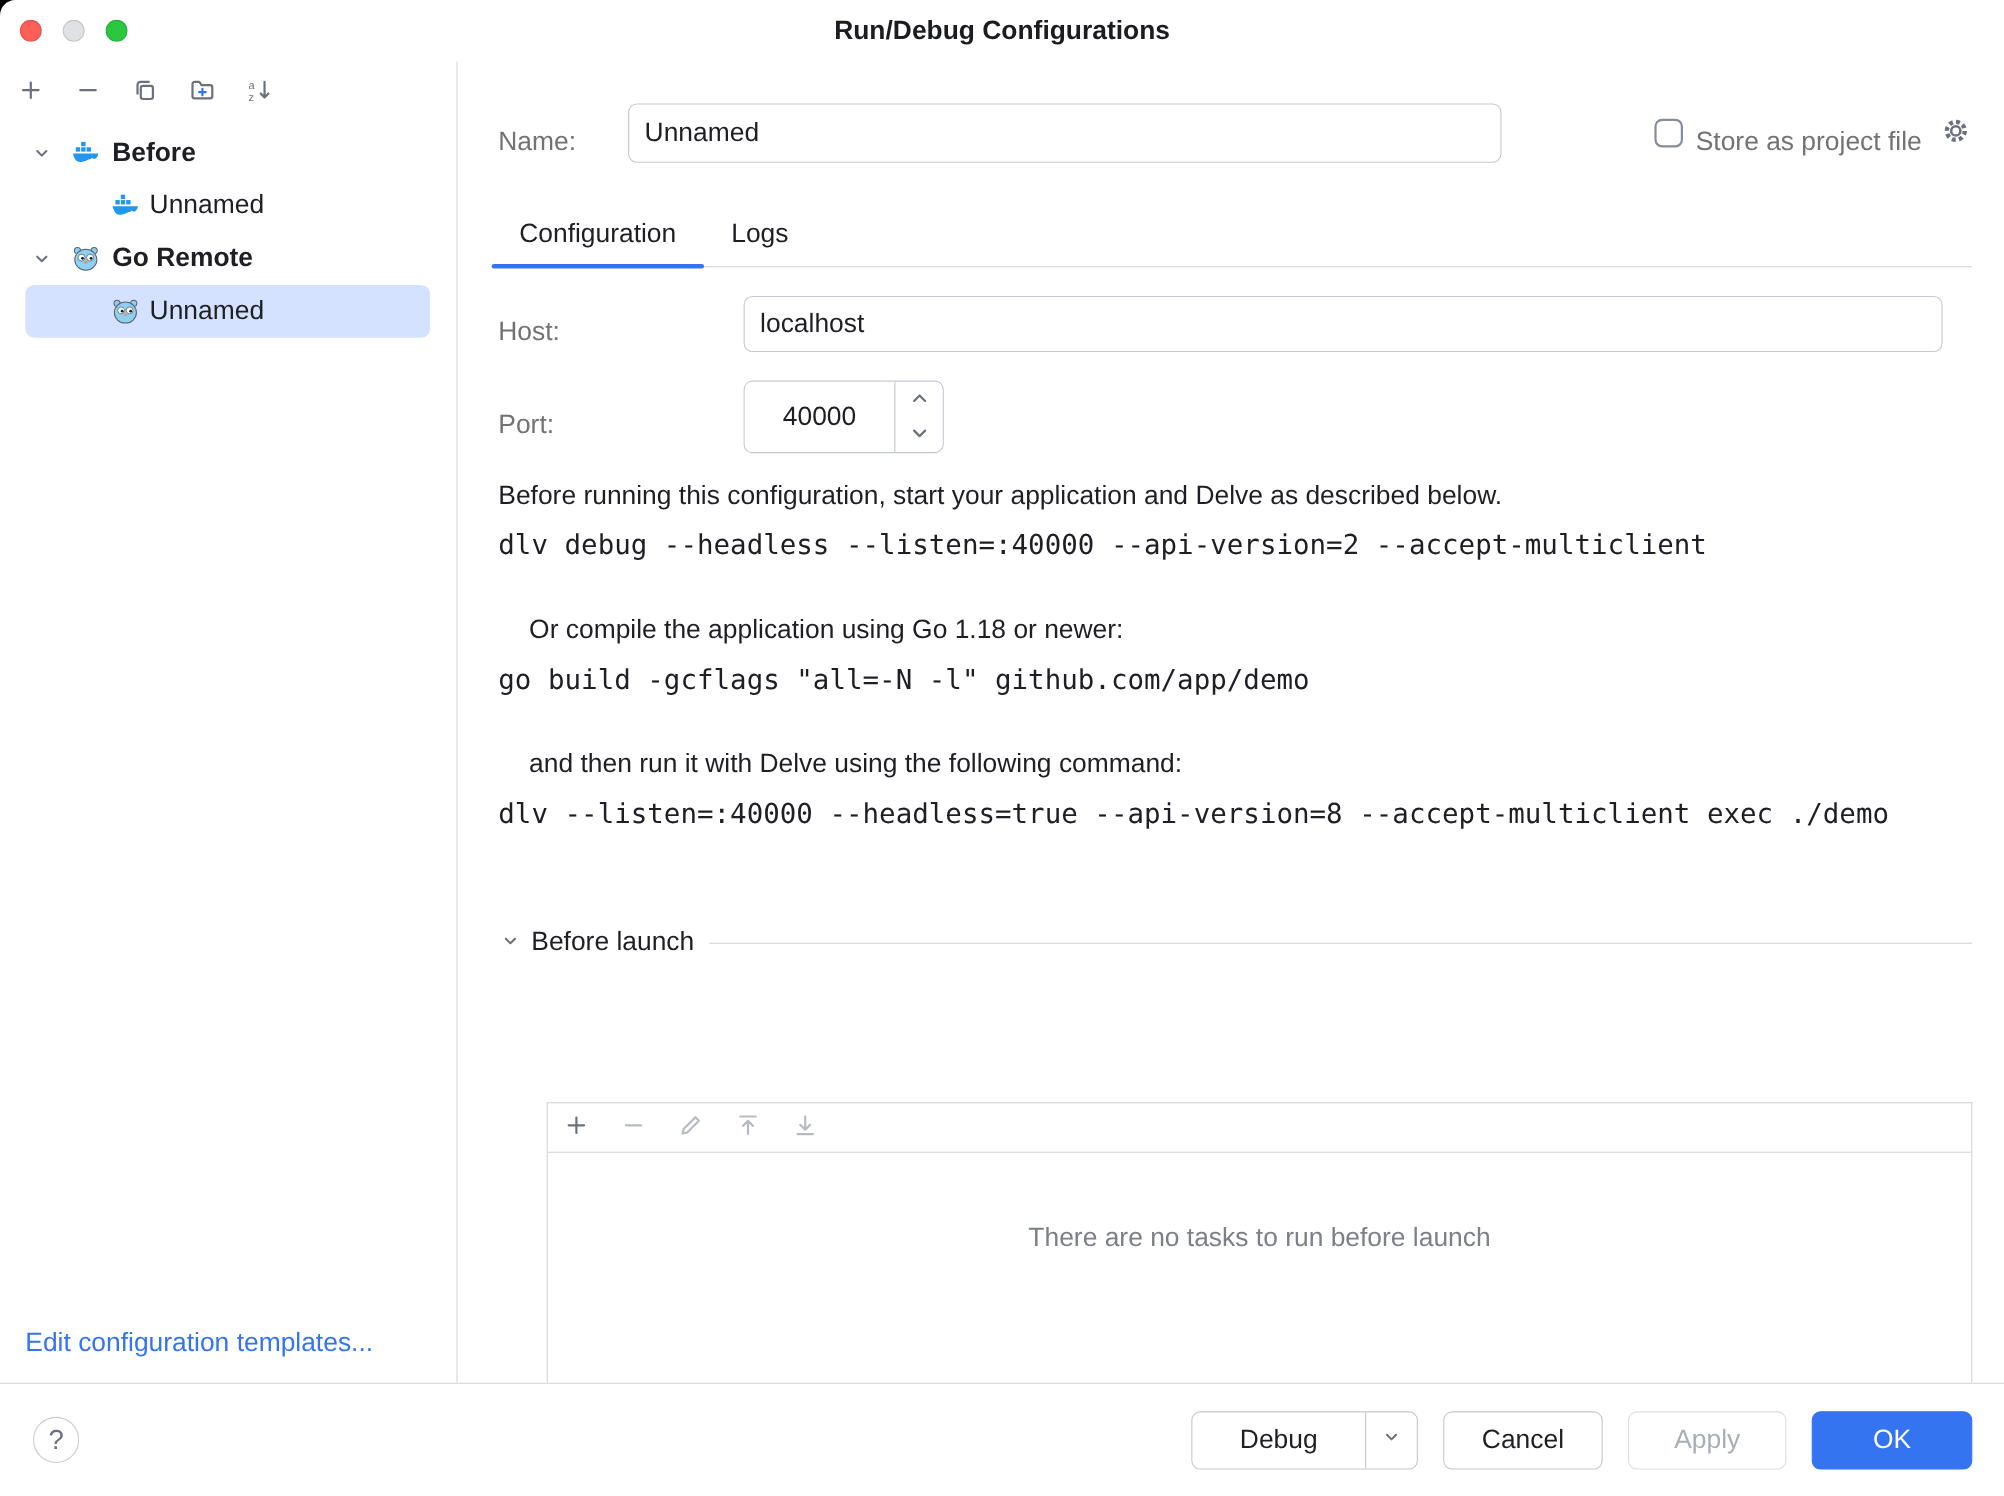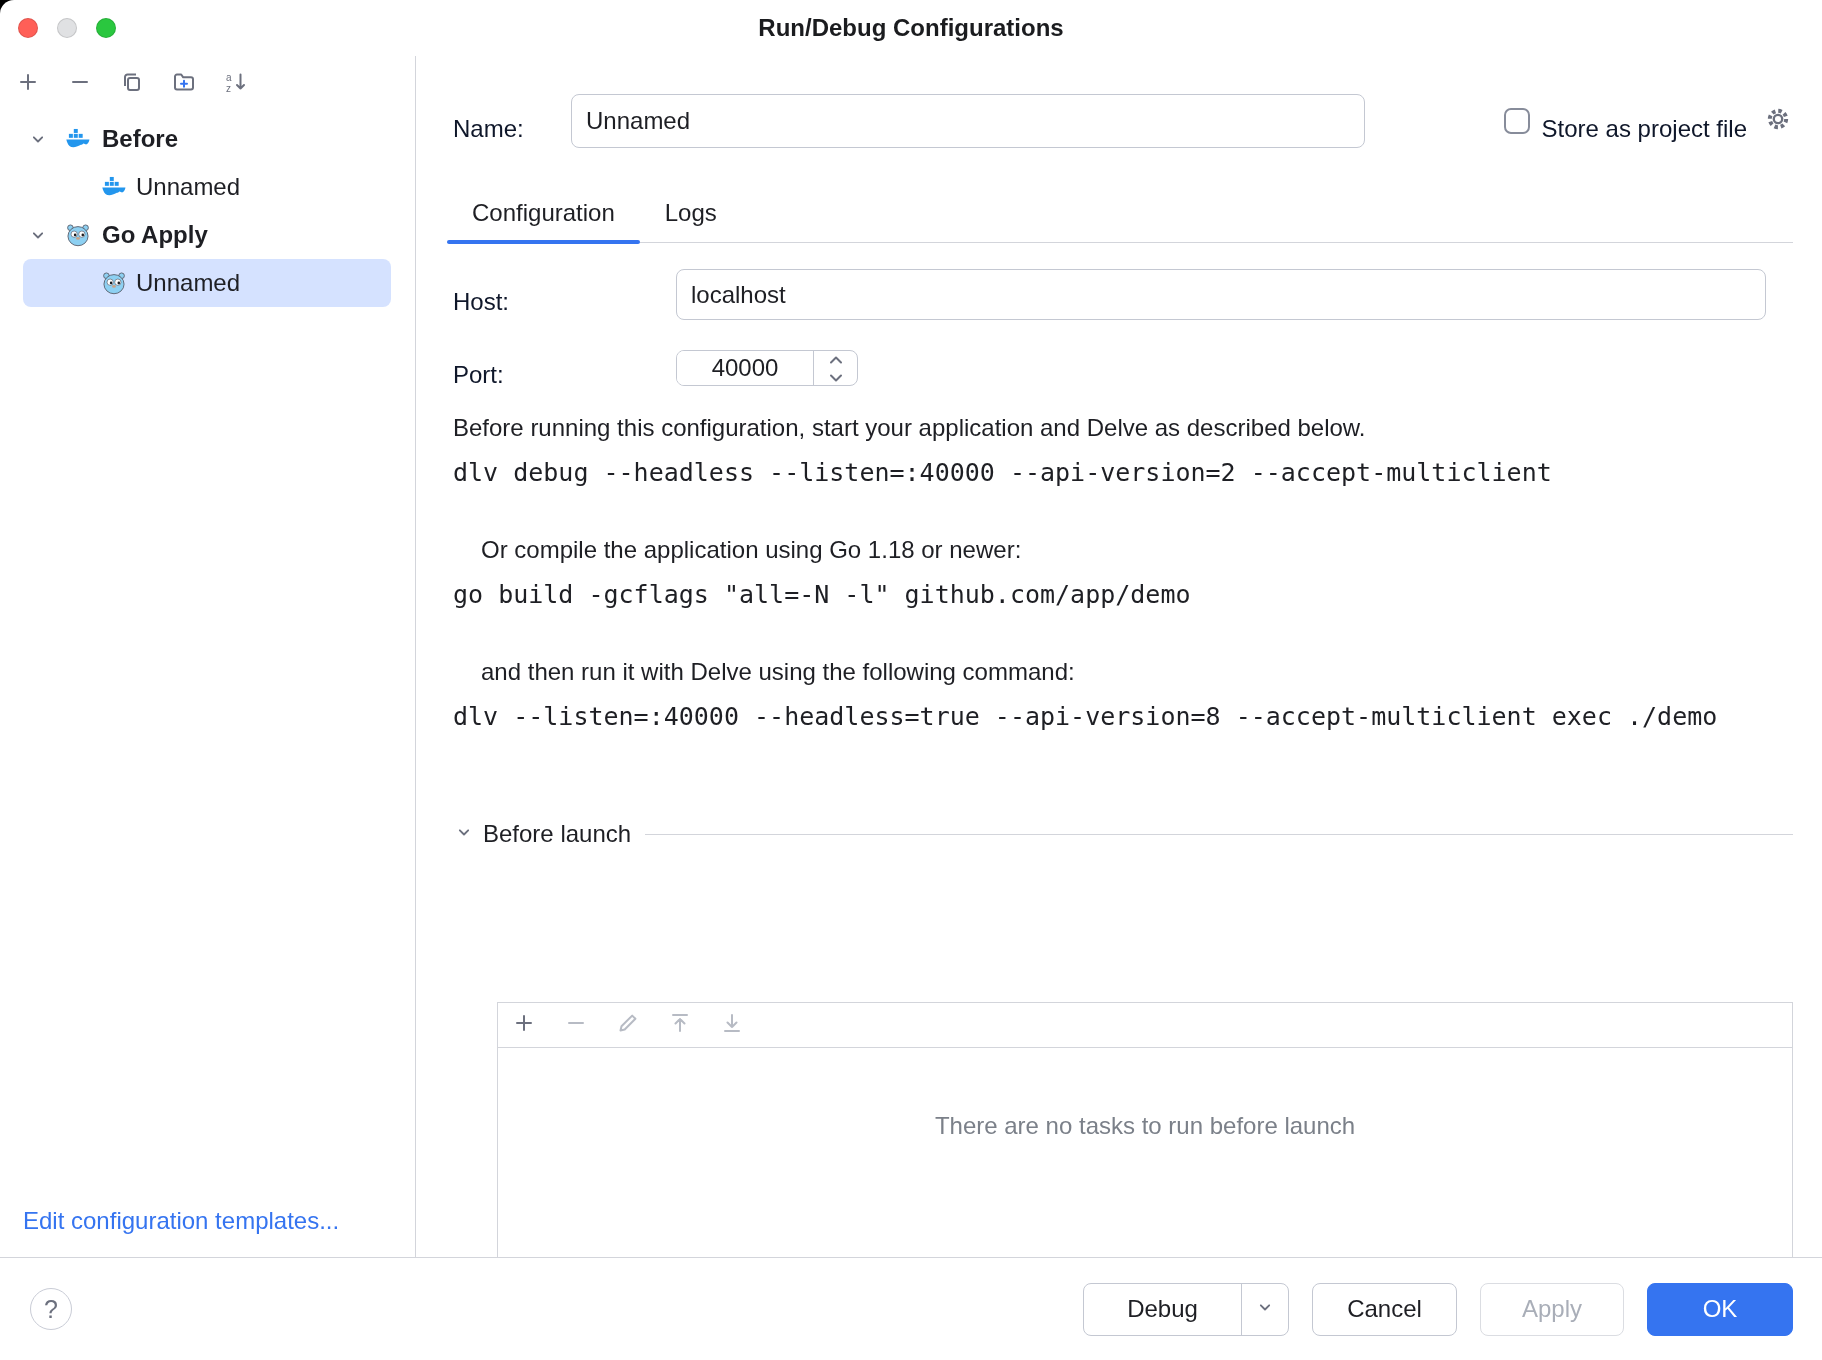--- a/index.html
+++ b/index.html
@@ -32,40 +32,40 @@
   .row-group .node-icon { width:28px; height:28px; margin-right:10px; }
   .row-child { height:48px; display:flex; align-items:center; margin:0 24px 0 23px; border-radius:8px; padding-left:77px; font-size:24px; cursor:pointer; }
   .row-child .node-icon { width:28px; height:28px; margin-right:8px; }
   .row-child.selected { background:#D5E2FF; }
   .node-icon svg { width:100%; height:100%; display:block; }
   .edit-link { position:absolute; left:23px; bottom:22px; font-size:24px; color:#3574F0; cursor:pointer; text-decoration:none; }
 
   
   .main { position:absolute; top:56px; left:417px; right:0; bottom:103px; padding:0 29px 0 36px; overflow:hidden; background:#fff; }
   .name-row { display:flex; align-items:center; margin-top:38px; }
-  .lbl { font-size:24px; color:#0f172a; flex:none;margin-top:15px; }
+  .lbl { font-size:24px; color:#737373; flex:none;margin-top:15px; }
   .lbl-name { width:118px; }
   .lbl-col { width:223px; }
   input.textbox {
     border:1px solid #C4C8D2; border-radius:8px; font-size:24px; color:#1E1F24;
     padding:0 14px; outline:none; font-family:inherit; background:#fff;
   }
   .name-input { width:794px; height:54px; }
   .store-group { margin-left:auto; display:flex; align-items:center; }
   .checkbox { width:26px; height:26px; border:2px solid #878C9A; border-radius:7px; margin-right:12px; flex:none; cursor:pointer; background:#fff; }
   .gear-btn { width:30px; height:30px; margin-left:16px; display:flex; align-items:center; justify-content:center; cursor:pointer; }
 
   .tabs { display:flex; margin-top:36px; margin-left:-6px; height:59px; border-bottom:1px solid #D3D5DB; }
   .tab { padding:0 25px; display:flex; align-items:center; font-size:24px; position:relative; cursor:pointer; }
   .tab.active::after { content:''; position:absolute; left:0; right:0; bottom:-2px; height:4px; border-radius:2px; background:#3574F0; }
 
   .host-row { display:flex; align-items:center; margin-top:26px; }
   .host-input { flex:1; height:51px; margin-right:27px; }
   .port-row { display:flex; align-items:center; margin-top:26px; }
-  .stepper { width:182px; height:36px; border:1px solid #C4C8D2; border-radius:8px; display:flex; overflow:hidden; background:#fff; }
+  .stepper { width:182px; height:66px; border:1px solid #C4C8D2; border-radius:8px; display:flex; overflow:hidden; background:#fff; }
   .port-input { border:none; outline:none; width:136px; text-align:center; font-size:24px; font-family:inherit; color:#1E1F24; }
   .spin { width:44px; border-left:1px solid #C4C8D2; display:flex; flex-direction:column; }
   .spin-btn { flex:1; display:flex; align-items:center; justify-content:center; cursor:pointer; }
 
   .radio-row { display:flex; align-items:center; margin-top:28px; }
   .radio-opt { display:flex; align-items:center; margin-right:30px; cursor:pointer; }
   .radio { width:28px; height:28px; border-radius:50%; border:2px solid #878C9A; margin-right:12px; flex:none; background:#fff; }
   .radio.checked { border:none; background:#3574F0; position:relative; }
   .radio.checked::after { content:''; position:absolute; top:9px; left:9px; width:10px; height:10px; border-radius:50%; background:#fff; }
   .radio-lbl { font-size:24px; }
@@ -190,21 +190,21 @@
               <circle cx="5.5" cy="5.8" r="2.4" fill="#8DD0F2" stroke="#5B6270" stroke-width="0.8"></circle>
               <circle cx="18.5" cy="5.8" r="2.4" fill="#8DD0F2" stroke="#5B6270" stroke-width="0.8"></circle>
               <ellipse cx="12" cy="13" rx="8.6" ry="8.2" fill="#8DD0F2" stroke="#5B6270" stroke-width="0.8"></ellipse>
               <circle cx="8.7" cy="11.3" r="2.7" fill="#fff" stroke="#5B6270" stroke-width="0.6"></circle>
               <circle cx="15.3" cy="11.3" r="2.7" fill="#fff" stroke="#5B6270" stroke-width="0.6"></circle>
               <circle cx="9.5" cy="11.9" r="1.1" fill="#1B1C1F"></circle>
               <circle cx="16.1" cy="11.9" r="1.1" fill="#1B1C1F"></circle>
               <ellipse cx="12" cy="14.9" rx="1.7" ry="1.2" fill="#C9A287"></ellipse>
             </svg>
           </span>
-        <span>Go Apply</span>
+        <span>Go Remote</span>
       </div>
       <div class="row-child selected">
         <span class="node-icon">
             <svg viewBox="0 0 24 24">
               <circle cx="5.5" cy="5.8" r="2.4" fill="#8DD0F2" stroke="#5B6270" stroke-width="0.8"></circle>
               <circle cx="18.5" cy="5.8" r="2.4" fill="#8DD0F2" stroke="#5B6270" stroke-width="0.8"></circle>
               <ellipse cx="12" cy="13" rx="8.6" ry="8.2" fill="#8DD0F2" stroke="#5B6270" stroke-width="0.8"></ellipse>
               <circle cx="8.7" cy="11.3" r="2.7" fill="#fff" stroke="#5B6270" stroke-width="0.6"></circle>
               <circle cx="15.3" cy="11.3" r="2.7" fill="#fff" stroke="#5B6270" stroke-width="0.6"></circle>
               <circle cx="9.5" cy="11.9" r="1.1" fill="#1B1C1F"></circle>

